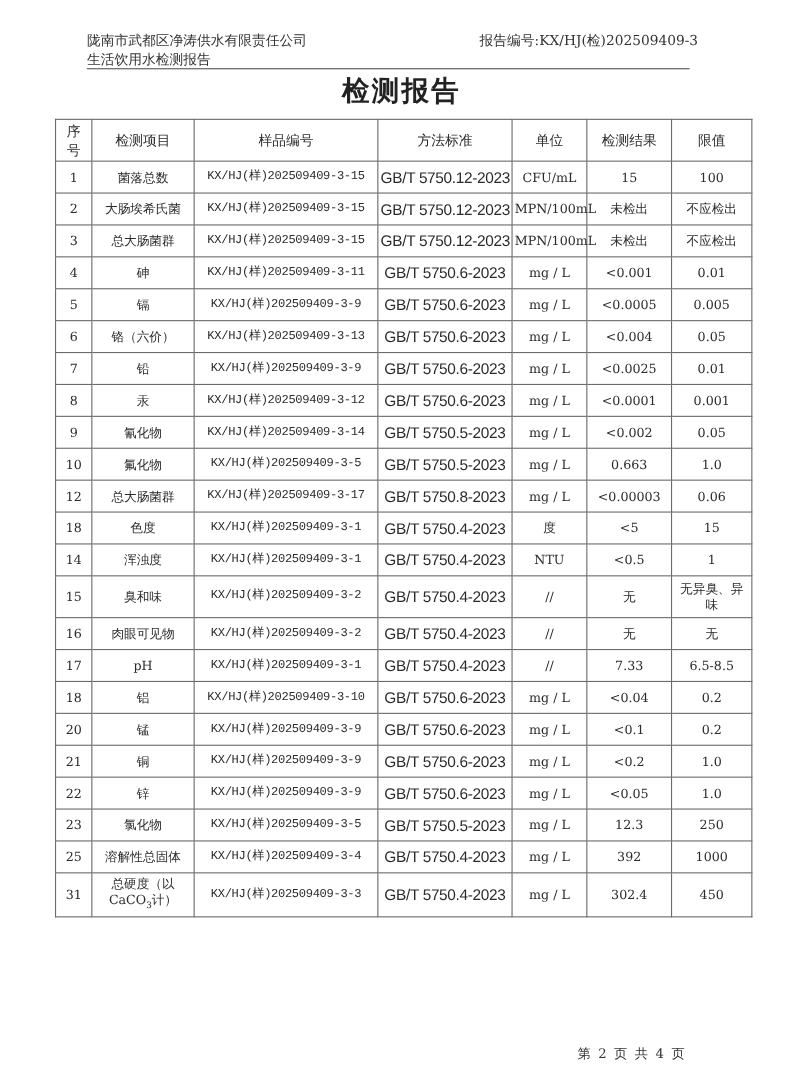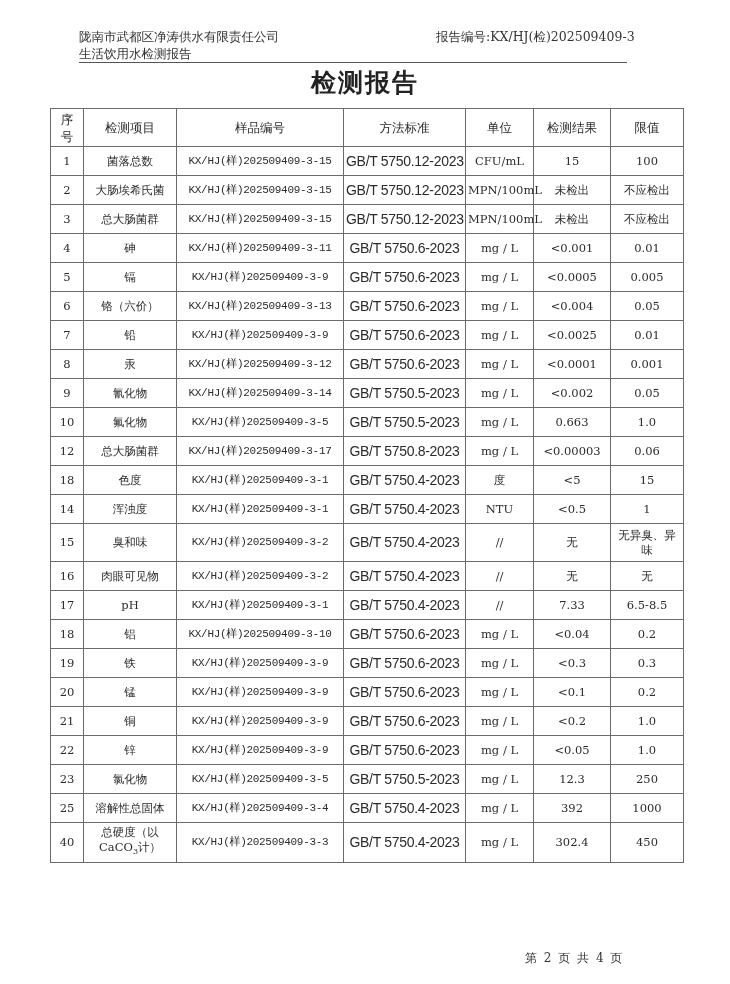--- a/index.html
+++ b/index.html
@@ -209,29 +209,20 @@
       <tr>
         <td>18</td>
         <td>铝</td>
         <td class="code">KX/HJ(样)202509409-3-10</td>
         <td class="method">GB/T 5750.6-2023</td>
         <td>mg / L</td>
         <td>&lt;0.04</td>
         <td>0.2</td>
       </tr>
       <tr>
-        <td>19</td>
-        <td>铁</td>
-        <td class="code">KX/HJ(样)202509409-3-9</td>
-        <td class="method">GB/T 5750.6-2023</td>
-        <td>mg / L</td>
-        <td>&lt;0.3</td>
-        <td>0.3</td>
-      </tr>
-      <tr>
         <td>20</td>
         <td>锰</td>
         <td class="code">KX/HJ(样)202509409-3-9</td>
         <td class="method">GB/T 5750.6-2023</td>
         <td>mg / L</td>
         <td>&lt;0.1</td>
         <td>0.2</td>
       </tr>
       <tr>
         <td>21</td>
@@ -263,21 +254,21 @@
       <tr>
         <td>25</td>
         <td>溶解性总固体</td>
         <td class="code">KX/HJ(样)202509409-3-4</td>
         <td class="method">GB/T 5750.4-2023</td>
         <td>mg / L</td>
         <td>392</td>
         <td>1000</td>
       </tr>
       <tr class="tall26">
-        <td>40</td>
+        <td>31</td>
         <td><span>总硬度（以</span><br><span>CaCO</span><sub>3</sub><span>计）</span></td>
         <td class="code">KX/HJ(样)202509409-3-3</td>
         <td class="method">GB/T 5750.4-2023</td>
         <td>mg / L</td>
         <td>302.4</td>
         <td>450</td>
       </tr>
     </tbody>
 </table>
 

